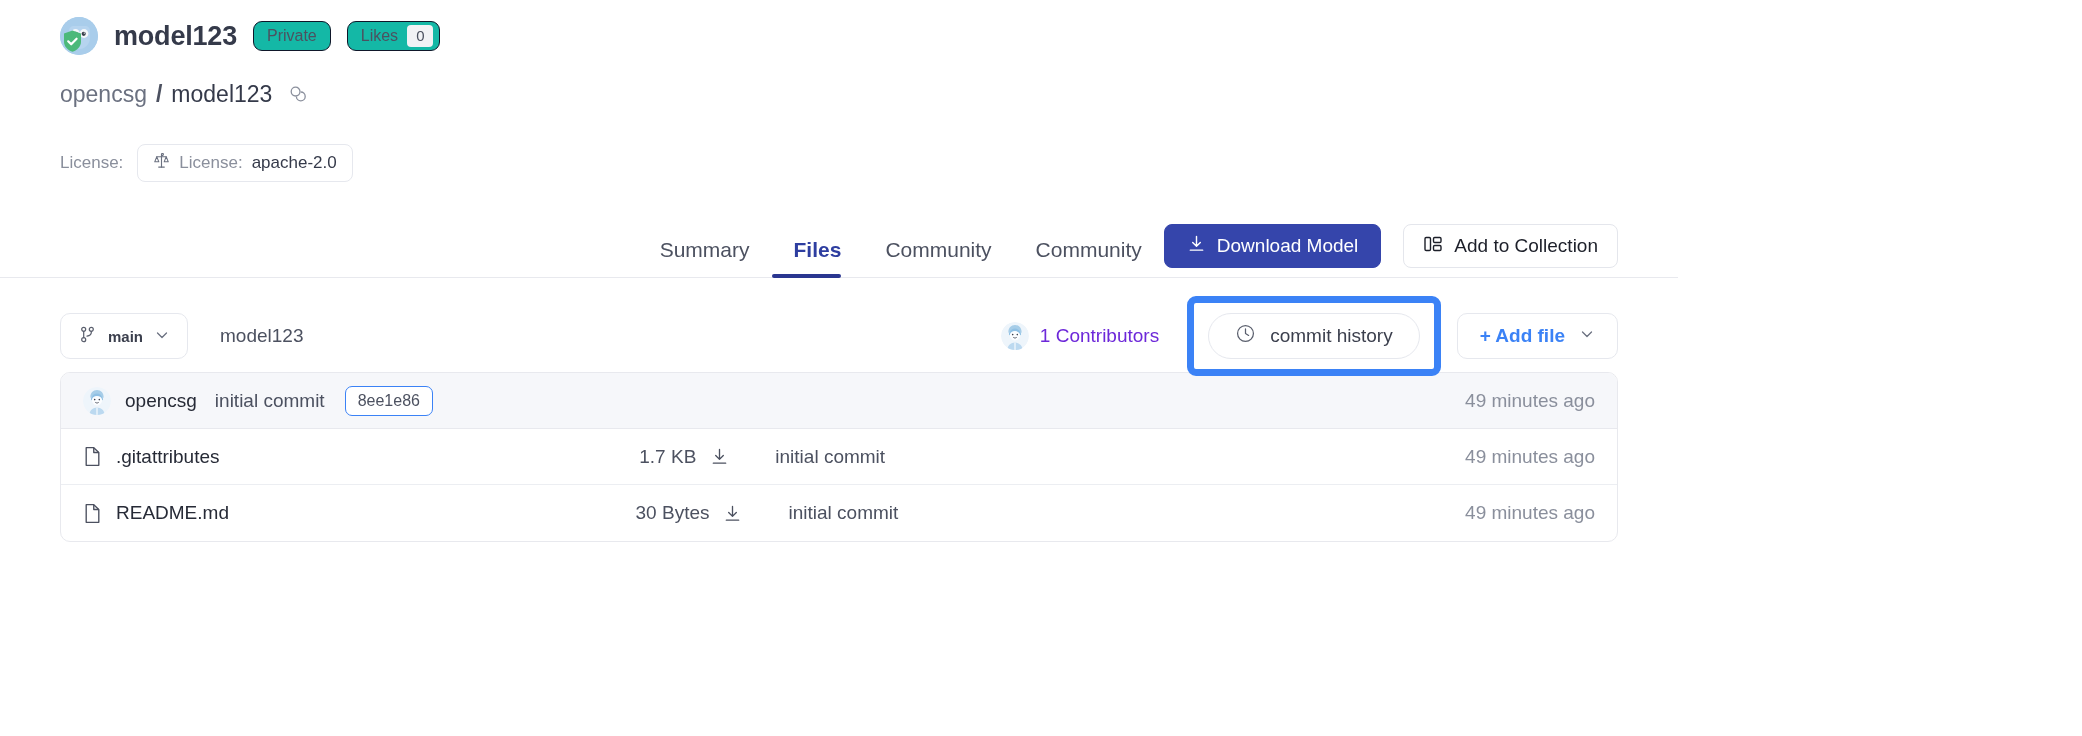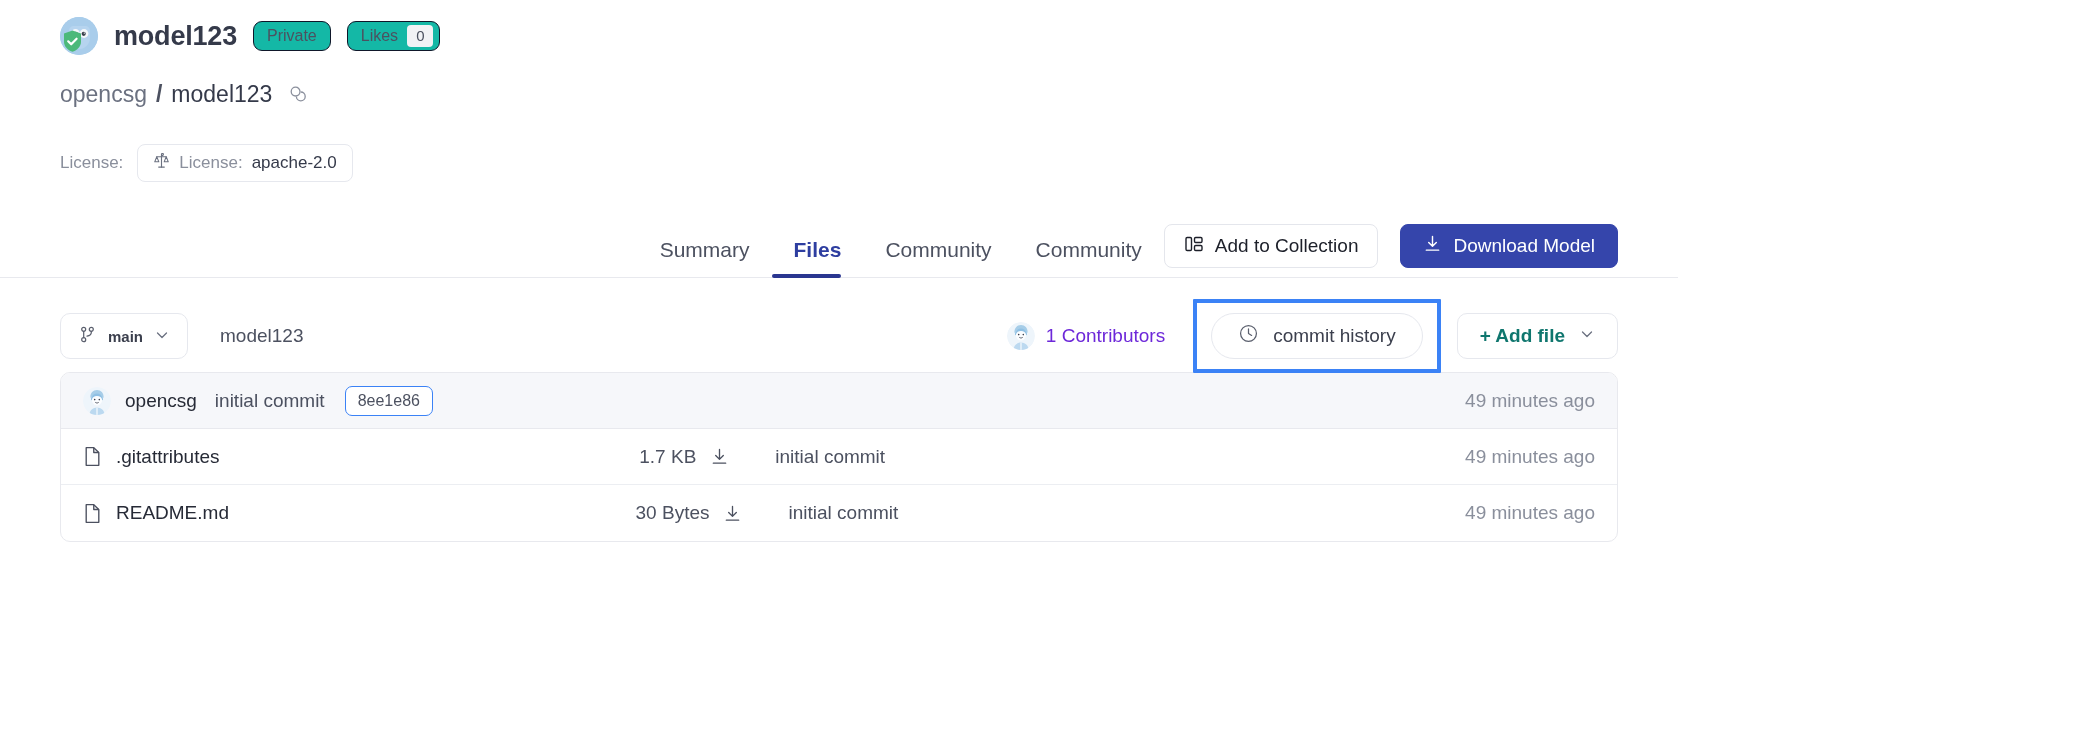--- a/index.html
+++ b/index.html
@@ -190,22 +190,22 @@
   .contributors {
     display: flex; align-items: center; gap: 11px;
     font-size: 19px; color: #6d28d9;
     margin-right: 28px;
   }
   .avatar-sm { width: 28px; height: 28px; border-radius: 50%; flex: 0 0 28px; overflow: hidden; }
   .avatar-sm svg { display: block; width: 28px; height: 28px; }
 
   .highlight-box {
     position: relative;
-    border: 4px solid #3b82f6;
-    border-radius: 1px;
+    border: 7px solid #3b82f6;
+    border-radius: 9px;
     padding: 10px 14px;
     margin-right: 16px;
     display: inline-flex;
     align-items: flex-start;
   }
   .commit-hist-btn {
     border: 1px solid #e6e8ee;
     border-radius: 24px;
     height: 46px;
     display: inline-flex;
@@ -220,21 +220,21 @@
   .addfile-btn {
     border: 1px solid #e6e8ee;
     border-radius: 10px;
     height: 46px;
     display: inline-flex;
     align-items: center;
     gap: 14px;
     padding: 0 22px;
     background: #fff;
     font-size: 19px;
-    color: #0f766e;
+    color: #3b82f6;
     font-weight: bold;
     cursor: pointer;
   }
 
   
   .file-table {
     margin-top: 10px;
     border: 1px solid #e8e9ee;
     border-radius: 10px;
     overflow: hidden;
@@ -354,37 +354,37 @@
     <div class="tabs-rule"></div>
 
     <div class="tabs">
       <div class="tab">Summary</div>
       <div class="tab active">Files</div>
       <div class="tab">Community</div>
       <div class="tab">Community</div>
     </div>
 
     <div class="tab-actions">
+      <div class="btn btn-primary">
+        <span>
+          <svg width="19" height="19" viewBox="0 0 20 20" fill="none" xmlns="http://www.w3.org/2000/svg">
+            <path d="M10 2.6v10M6 9l4 4 4-4M3.5 17h13" stroke="#ffffff" stroke-width="1.5" stroke-linecap="round" stroke-linejoin="round"></path>
+          </svg>
+        </span>
+        <span>Download Model</span>
+      </div>
       <div class="btn btn-outline">
         <span>
           <svg width="20" height="20" viewBox="0 0 20 20" fill="none" xmlns="http://www.w3.org/2000/svg">
             <rect x="2" y="3.5" width="5.5" height="13" rx="1.2" stroke="#1c1f29" stroke-width="1.4"></rect>
             <rect x="10.5" y="3.5" width="7.5" height="5" rx="1.2" stroke="#1c1f29" stroke-width="1.4"></rect>
             <rect x="10.5" y="11.5" width="7.5" height="5" rx="1.2" stroke="#1c1f29" stroke-width="1.4"></rect>
           </svg>
         </span>
         <span>Add to Collection</span>
-      </div>
-      <div class="btn btn-primary">
-        <span>
-          <svg width="19" height="19" viewBox="0 0 20 20" fill="none" xmlns="http://www.w3.org/2000/svg">
-            <path d="M10 2.6v10M6 9l4 4 4-4M3.5 17h13" stroke="#ffffff" stroke-width="1.5" stroke-linecap="round" stroke-linejoin="round"></path>
-          </svg>
-        </span>
-        <span>Download Model</span>
       </div>
     </div>
   </div>
 
   <div class="files-area">
 
     <div class="toolbar">
       <div class="branch-btn">
         <span>
           <svg width="19" height="19" viewBox="0 0 20 20" fill="none" xmlns="http://www.w3.org/2000/svg">

